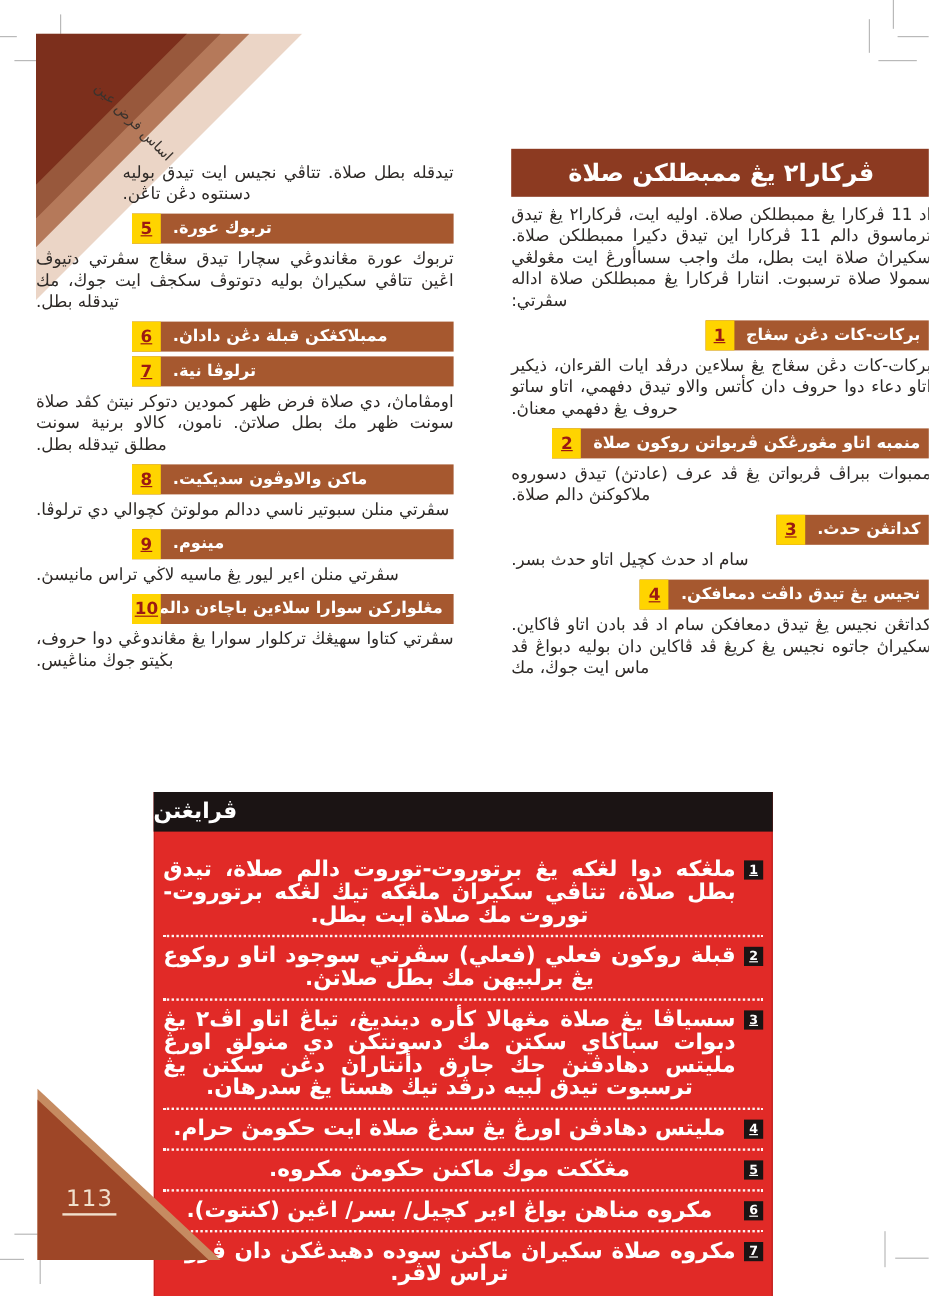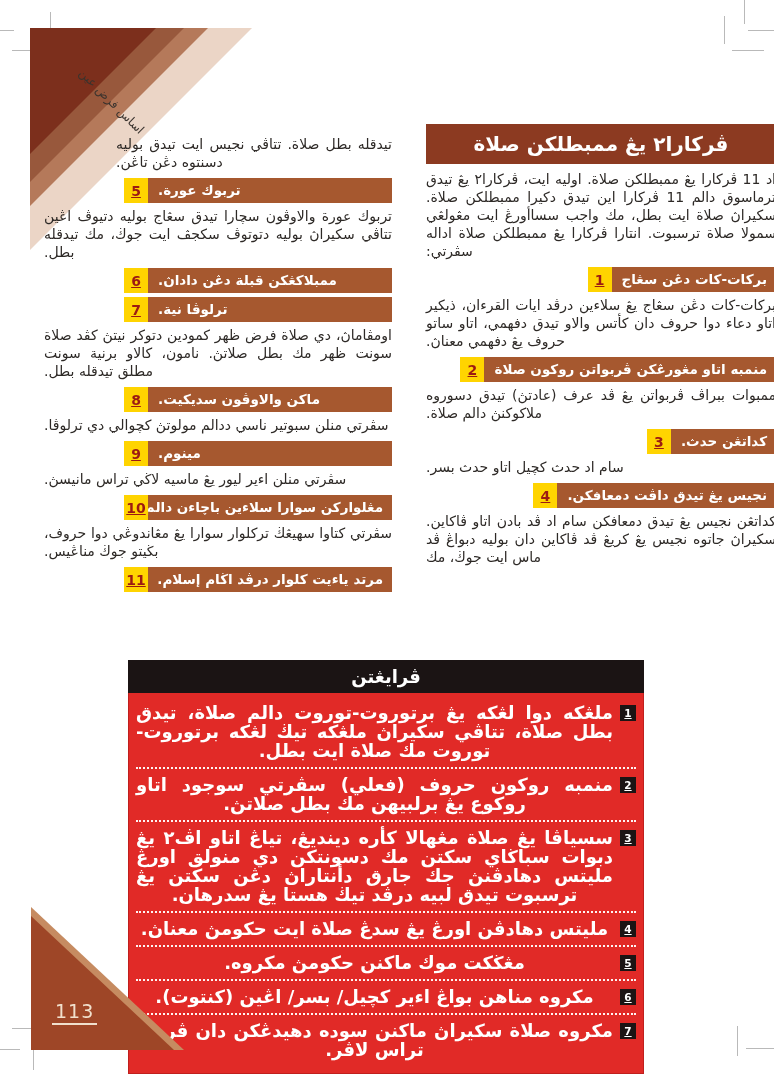--- a/index.html
+++ b/index.html
@@ -16,21 +16,21 @@
   .tri-light{left:30px;top:28px;width:178px;height:178px;background:#b5795a;}
   .tri-mid  {left:30px;top:28px;width:154px;height:154px;background:#98583c;}
   .tri-dark {left:30px;top:28px;width:126px;height:126px;background:#7c2f1c;}
   .corner-label{
     position:absolute;left:86px;top:66px;transform:rotate(45deg);
     transform-origin:left top;direction:rtl;
     font-size:12px;color:#3a332e;letter-spacing:1px;white-space:nowrap;
   }
   
   .col{position:absolute;direction:rtl;color:#2d2926;}
-  .col-left {left:44px; top:132px;width:348px;}
+  .col-left {left:30px; top:132px;width:348px;}
   .col-right{left:398px;top:124px;width:350px;margin-left:28px;}
   p.body{
     margin:3px 0 7px;font-size:14px;line-height:18px;
     text-align:justify;text-align-last:left;
   }
   p.body:empty{display:none;margin:0;}
   .tri-spacer{float:left;width:72px;height:40px;}
   
   .banner{
     height:40px;background:#8c3a21;display:flex;align-items:center;justify-content:center;
@@ -53,22 +53,22 @@
   .bar-title{
     color:#fff;font-weight:bold;font-size:13.5px;line-height:25px;
     padding:0 9px 0 10px;white-space:nowrap;overflow:hidden;direction:rtl;text-align:right;
   }
   
   .reminder{
     position:absolute;left:128px;top:660px;width:516px;background:#e12a27;
     padding-bottom:8px;box-shadow:0 0 0 1px #c01f1d inset;
   }
   .reminder-header{
-    height:33px;background:#1b1414;display:flex;align-items:center;justify-content:center;
-    margin-bottom:4px;
+    height:33px;background:#1b1414;display:flex;align-items:center;
+    margin-bottom:16px;
   }
   .reminder-header span{color:#fff;font-weight:bold;font-size:18px;}
   .rem-items{direction:rtl;padding:0 8px;}
   .rem-item{
     display:flex;gap:7px;padding:6px 0 7px;align-items:flex-start;
   }
   .rem-item + .rem-item{border-top:2px dotted rgba(255,255,255,.95);}
   .rem-badge{
     width:16px;min-width:16px;height:16px;margin-top:2px;background:#1b1414;color:#fff;
     display:flex;align-items:center;justify-content:center;
@@ -78,21 +78,21 @@
     color:#fff;font-size:18px;font-weight:bold;line-height:19px;
     text-align:justify;text-align-last:center;flex:1;
   }
   
   .btri{position:absolute;clip-path:polygon(0 0,100% 100%,0 100%);}
   .btri-stripe{left:31px;top:907px;width:153px;height:143px;background:#c68b61;
                filter:drop-shadow(2px 2px 2px rgba(60,30,20,.35));}
   .btri-main{left:31px;top:916px;width:143px;height:134px;background:#9e4627;}
   .page-number{
     position:absolute;left:52px;top:988px;color:#f1e0cd;font-size:19px;
-    border-bottom:2px solid #f1e0cd;padding:0 3px 1px;letter-spacing:1px;margin-top:12px;
+    border-bottom:2px solid #f1e0cd;padding:0 3px 1px;letter-spacing:1px;
   }
 </style>
 </head>
 <body>
 
 <div class="crop" style="left:12px;top:50px;width:30px;height:1px;"></div>
 <div class="crop" style="left:50px;top:12px;width:1px;height:30px;"></div>
 <div class="crop" style="left:0;top:30px;width:14px;height:1px;"></div>
 <div class="crop" style="left:732px;top:50px;width:32px;height:1px;"></div>
 <div class="crop" style="left:724px;top:16px;width:1px;height:28px;"></div>
@@ -147,21 +147,21 @@
 </div>
 
 <div class="col col-left">
   <p class="body"><span class="tri-spacer"></span><span>تيدقله بطل صلاة. تتاڤي نجيس ايت تيدق بوليه دسنتوه دڠن تاڠن.</span></p>
 
   <div class="section">
     <div class="bar">
       <span class="badge">5</span>
       <span class="bar-title">تربوك عورة.</span>
     </div>
-    <p class="body">تربوك عورة والاوڤون سچارا تيدق سڠاج بوليه دتيوڤ اڠين تتاڤي سكيراڽ بوليه دتوتوڤ سكجڤ ايت جوڬ، مك تيدقله بطل.</p>
+    <p class="body">تربوك عورة مڠاندوڠي سچارا تيدق سڠاج سڤرتي دتيوڤ اڠين تتاڤي سكيراڽ بوليه دتوتوڤ سكجڤ ايت جوڬ، مك تيدقله بطل.</p>
   </div>
   <div class="section">
     <div class="bar">
       <span class="badge">6</span>
       <span class="bar-title">ممبلاكڠكن قبلة دڠن داداڽ.</span>
     </div>
 
   </div>
   <div class="section">
     <div class="bar">
@@ -183,50 +183,43 @@
       <span class="bar-title">مينوم.</span>
     </div>
     <p class="body">سڤرتي منلن اءير ليور يڠ ماسيه لاڬي تراس مانيسڽ.</p>
   </div>
   <div class="section">
     <div class="bar">
       <span class="badge">10</span>
       <span class="bar-title">مڠلواركن سوارا سلاءين باچاءن دالم صلاة.</span>
     </div>
     <p class="body">سڤرتي كتاوا سهيڠڬ تركلوار سوارا يڠ مڠاندوڠي دوا حروف، بڬيتو جوڬ مناڠيس.</p>
-  </div>
-  <div class="section">
-    <div class="bar">
-      <span class="badge">11</span>
-      <span class="bar-title">مرتد ياءيت كلوار درڤد اڬام إسلام.</span>
-    </div>
-
   </div>
 </div>
 
 <div class="reminder">
   <div class="reminder-header">
     <span>ڤرايڠتن</span>
   </div>
   <div class="rem-items">
     <div class="rem-item">
       <span class="rem-badge">1</span>
       <span class="rem-text">ملڠكه دوا لڠكه يڠ برتوروت-توروت دالم صلاة، تيدق بطل صلاة، تتاڤي سكيراڽ ملڠكه تيڬ لڠكه برتوروت-توروت مك صلاة ايت بطل.</span>
     </div>
     <div class="rem-item">
       <span class="rem-badge">2</span>
-      <span class="rem-text">منمبه روكون حروف (فعلي) سڤرتي سوجود اتاو روكوع يڠ برلبيهن مك بطل صلاتڽ.</span>
+      <span class="rem-text">قبلة روكون فعلي (فعلي) سڤرتي سوجود اتاو روكوع يڠ برلبيهن مك بطل صلاتڽ.</span>
     </div>
     <div class="rem-item">
       <span class="rem-badge">3</span>
       <span class="rem-text">سسياڤا يڠ صلاة مڠهالا كأره دينديڠ، تياڠ اتاو اڤ٢ يڠ دبوات سباڬاي سكتن مك دسونتكن دي منولق اورڠ مليتس دهادڤنڽ جك جارق دأنتاراڽ دڠن سكتن يڠ ترسبوت تيدق لبيه درڤد تيڬ هستا يڠ سدرهان.</span>
     </div>
     <div class="rem-item">
       <span class="rem-badge">4</span>
-      <span class="rem-text">مليتس دهادڤن اورڠ يڠ سدڠ صلاة ايت حكومڽ معناڽ.</span>
+      <span class="rem-text">مليتس دهادڤن اورڠ يڠ سدڠ صلاة ايت حكومڽ حرام.</span>
     </div>
     <div class="rem-item">
       <span class="rem-badge">5</span>
       <span class="rem-text">مڠڬكت موك ماكنن حكومڽ مكروه.</span>
     </div>
     <div class="rem-item">
       <span class="rem-badge">6</span>
       <span class="rem-text">مكروه مناهن بواڠ اءير كچيل/ بسر/ اڠين (كنتوت).</span>
     </div>
     <div class="rem-item">

